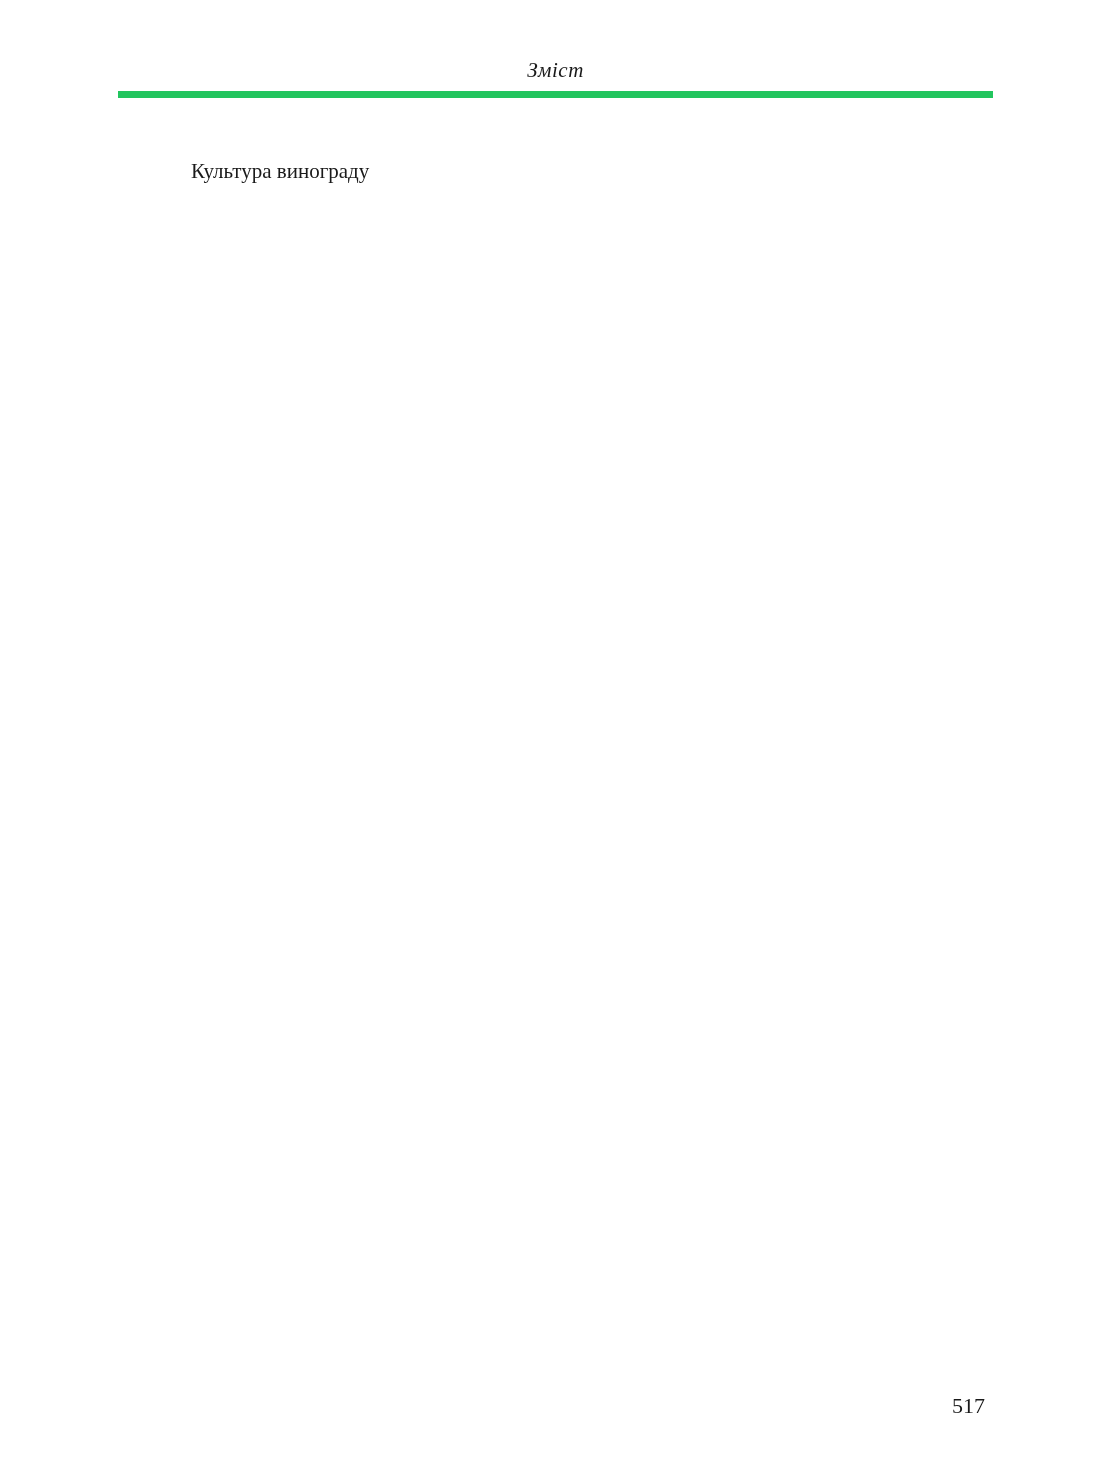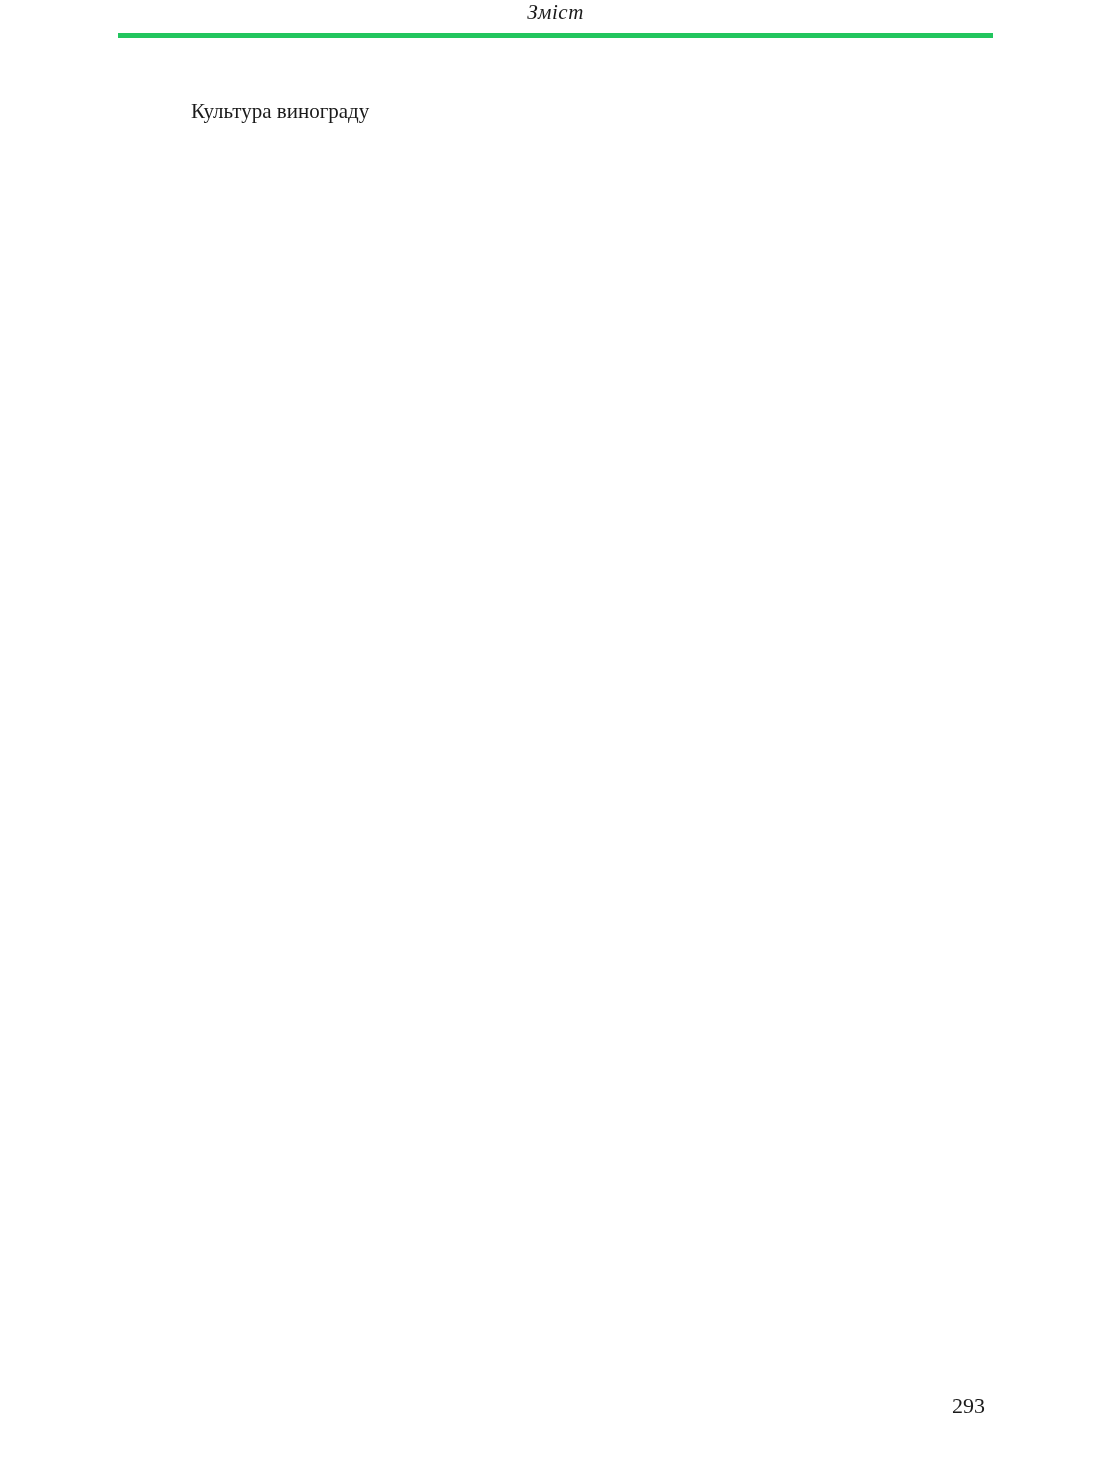--- a/index.html
+++ b/index.html
@@ -11,22 +11,23 @@
     position: relative;
     width: 1111px;
     height: 1481px;
     background: #ffffff;
     font-family: "Liberation Serif", "DejaVu Serif", serif;
     color: #1a1a1a;
     overflow: hidden;
   }
   .running-head {
     margin: 0 118px;
+    padding-top: 58px;
     text-align: center;
-    border-bottom: 5px solid #22c55e;
+    border-bottom: 7px solid #22c55e;
     padding-bottom: 8px;
   }
   .running-head .head-title {
     font-style: italic;
     font-size: 21px;
     letter-spacing: 0.5px;
   }
   .toc {
     margin: 0 126px 0 170px;
     padding-top: 24px;
@@ -80,15 +81,15 @@
   </div>
 
   <div class="toc">
       <div class="toc-row item">
     <span class="title">Культура винограду</span>
     <span class="leader"></span>
     <span class="page">234</span>
   </div>
     </div>
 
-  <div class="footer-folio">293</div>
+  <div class="footer-folio">517</div>
 
 </div>
 
 </body></html>

